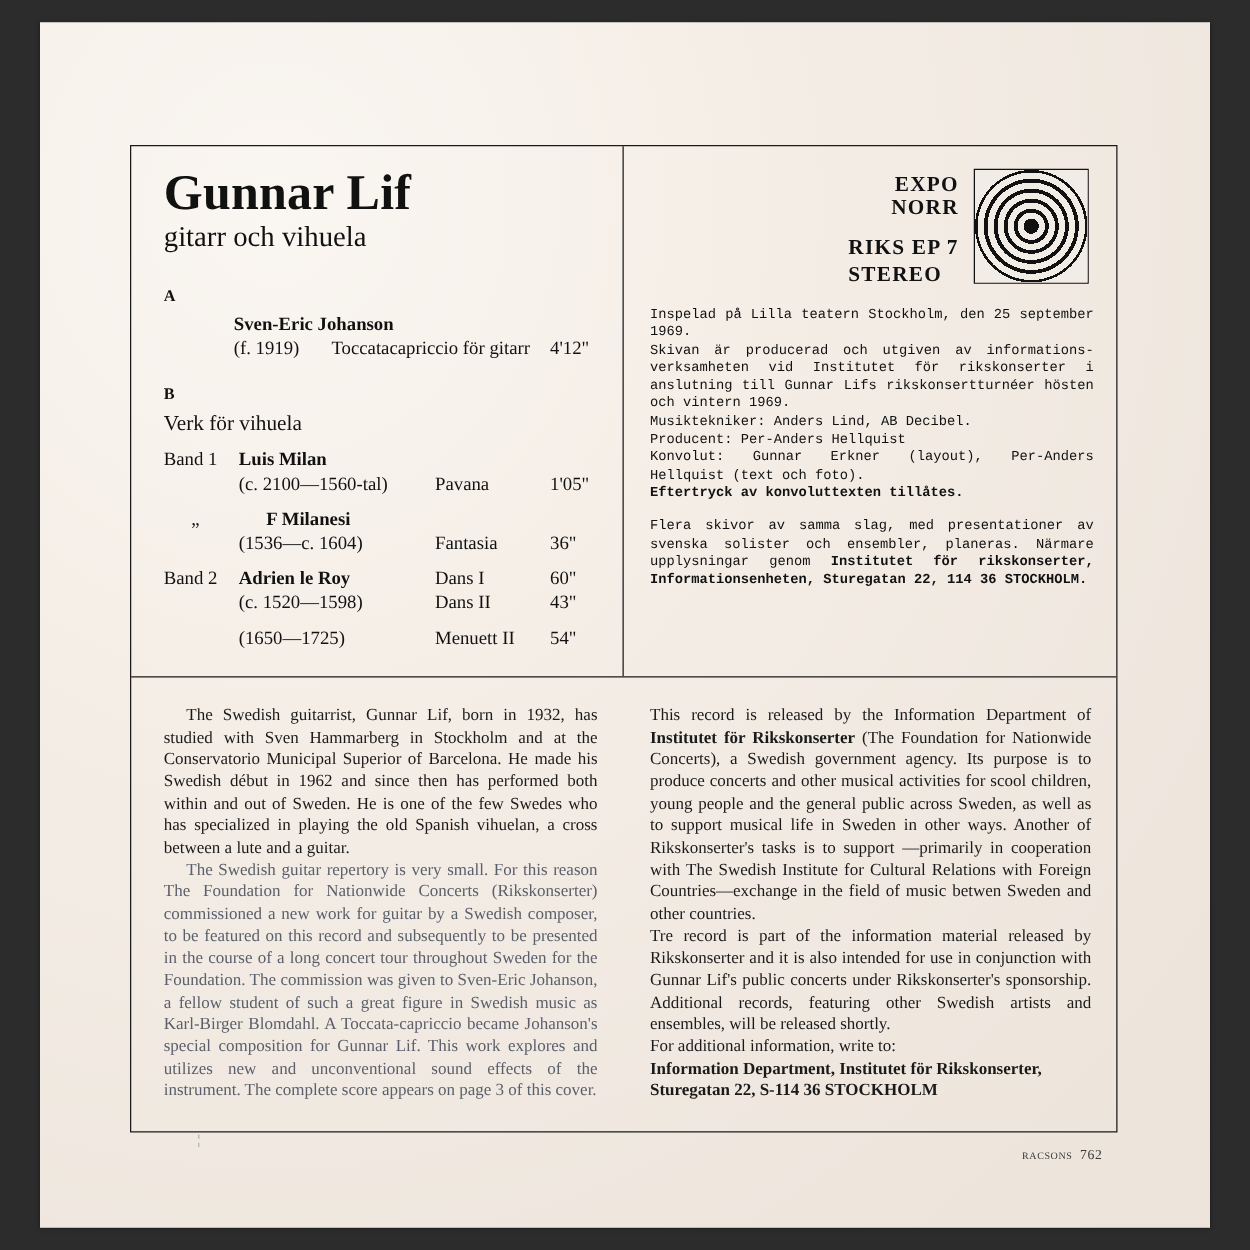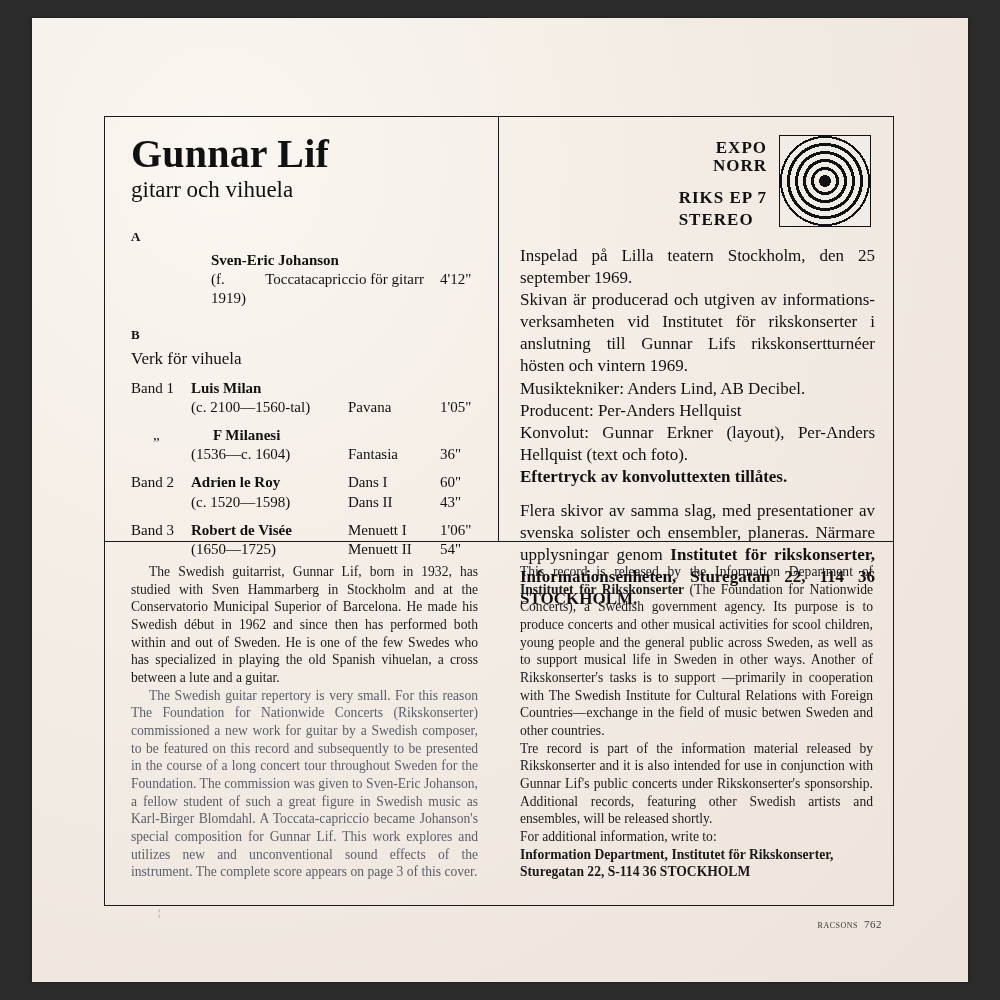--- a/index.html
+++ b/index.html
@@ -105,21 +105,21 @@
     width: 92px;
     flex: 0 0 92px;
   }
   .trk .time {
     width: 44px;
     flex: 0 0 44px;
     text-align: left;
   }
   .trk.dates .composer { font-weight: normal; }
   .grp { margin-bottom: 9px; }
-  .indent-a { margin-left: 80px; }
+  .indent-a { margin-left: 56px; }
   .indent-a .piece { width: 92px; }
 
   
   .tr {
     position: absolute;
     left: 393px; top: 0;
     width: 395px; height: 424px;
     box-sizing: border-box;
     padding: 18px 18px 0 22px;
   }
@@ -169,24 +169,25 @@
         #111 19px 22px,
         #f2ece6 22px 27px,
         #111 27px 30px,
         #f2ece6 30px 35px,
         #111 35px 38px,
         #f2ece6 38px 43px,
         #111 43px 45px,
         #f2ece6 45px 100%);
   }
   .notes {
-    font-size: 17px;
+    font-size: 11px;
     line-height: 1.3;
     color: #111;
     text-align: justify;
+    font-family: Liberation Mono, monospace;
   }
   .notes p { margin: 0 0 0 0; }
   .notes .gap { margin-top: 12px; }
   .b { font-weight: bold; }
 
   
   .bl, .br {
     position: absolute;
     top: 424px;
     height: 366px;
@@ -293,26 +294,20 @@
         </div>
         <div class="trk dates">
           <span class="band"></span>
           <span class="composer">(c. 1520—1598)</span>
           <span class="piece">Dans II</span>
           <span class="time">43"</span>
         </div>
       </div>
 
       <div class="grp">
-        <div class="trk">
-          <span class="band">Band 3</span>
-          <span class="composer">Robert de Visée</span>
-          <span class="piece">Menuett I</span>
-          <span class="time">1'06"</span>
-        </div>
         <div class="trk dates">
           <span class="band"></span>
           <span class="composer">(1650—1725)</span>
           <span class="piece">Menuett II</span>
           <span class="time">54"</span>
         </div>
       </div>
     </div>
 
     <div class="tr">

